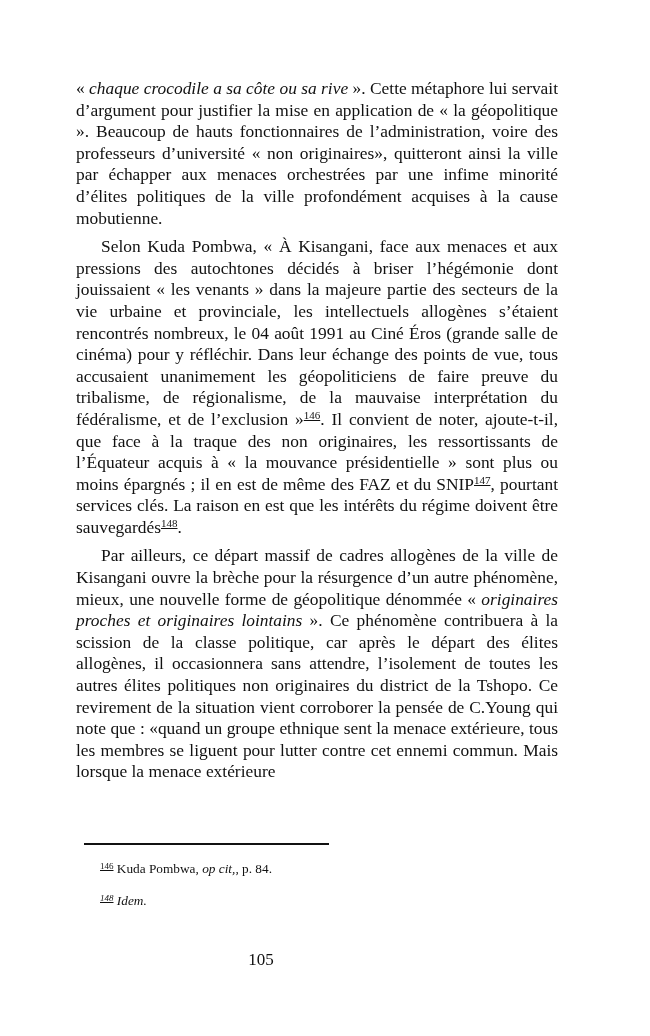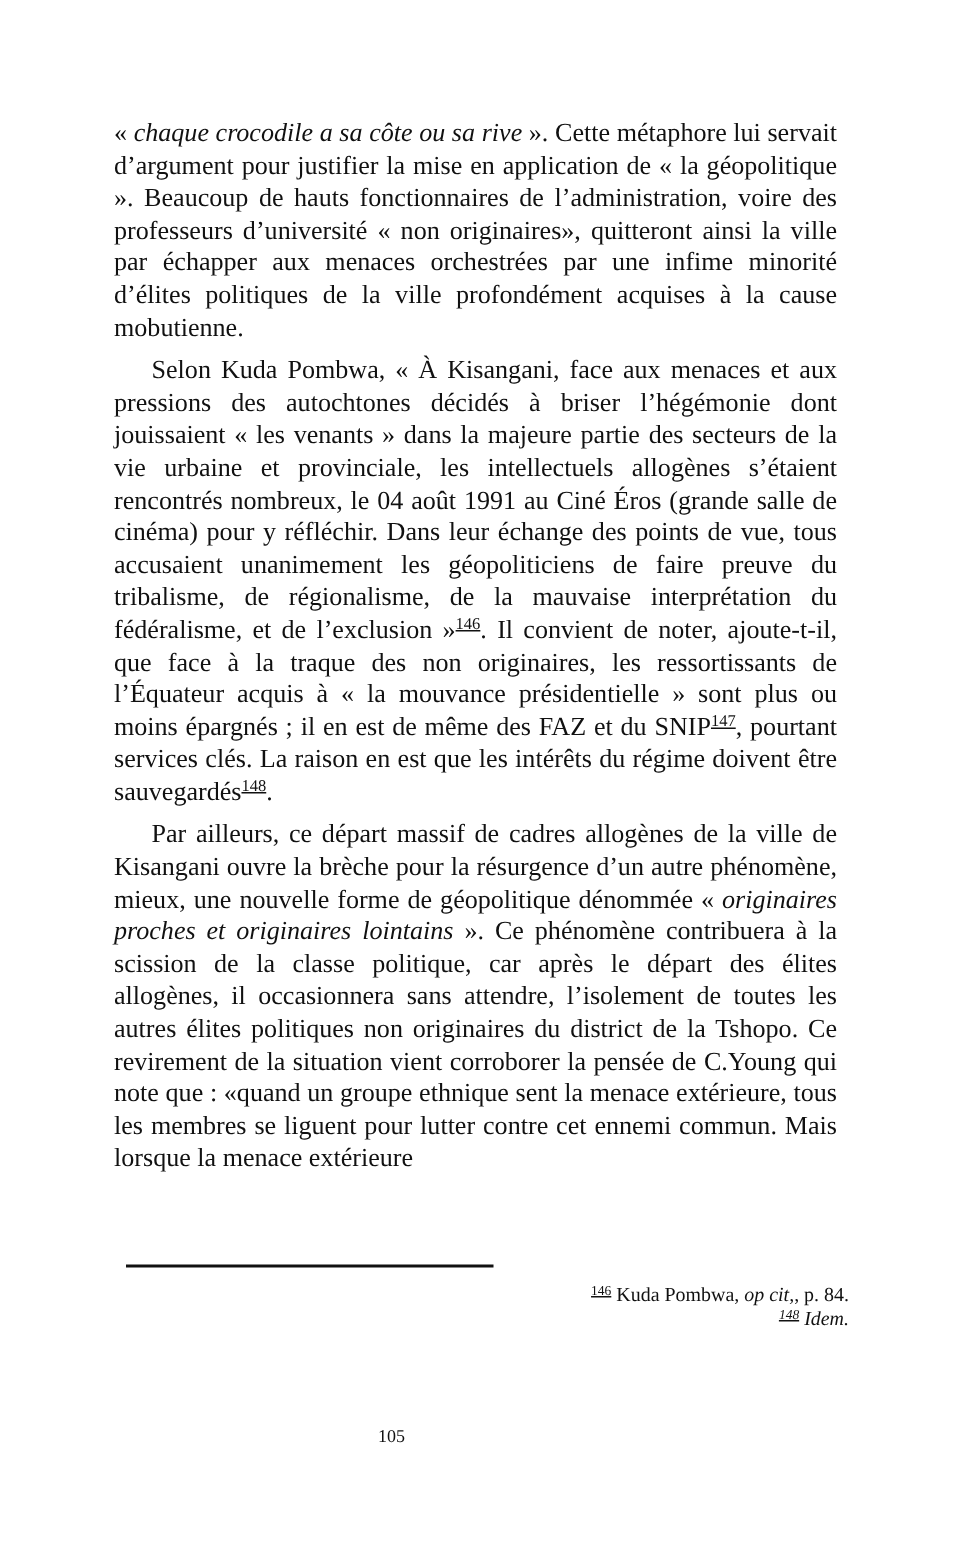--- a/index.html
+++ b/index.html
@@ -4,23 +4,23 @@
 <style>
   html, body { margin: 0; padding: 0; background: #ffffff; }
   body { width: 650px; height: 1036px; position: relative; overflow: hidden;
          font-family: "Liberation Serif", "DejaVu Serif", serif; color: #111; }
   .page { position: absolute; left: 76px; top: 78px; width: 482px; }
   .body-text p { margin: 0; font-size: 17.4px; line-height: 21.6px; text-align: justify; }
   .body-text p.indent { text-indent: 25px; margin-top: 7px; }
   sup { font-size: 11px; line-height: 0; vertical-align: 6px; text-decoration: underline; }
   .footnotes { position: absolute; left: 84px; top: 843px; width: 482px; }
   .fn-rule { width: 245px; height: 2px; background: #111; margin-bottom: 10px; }
-  .footnotes p { margin: 0; font-size: 13.3px; line-height: 16.4px; text-align: right; }
+  .footnotes p { margin: 16px; font-size: 13.3px; line-height: 16.4px; text-align: left; }
   .footnotes sup { font-size: 9px; vertical-align: 4px; }
-  .page-number { position: absolute; left: 0; width: 522px; top: 950px; text-align: center; font-size: 12px; }
+  .page-number { position: absolute; left: 0; width: 522px; top: 950px; text-align: center; font-size: 17px; }
   i { font-style: italic; }
 </style>
 </head>
 <body>
 
 <div class="page body-text">
   <p><span>« </span><i>chaque crocodile a sa côte ou sa rive</i><span> ». Cette métaphore lui servait d’argument pour justifier la mise en application de « la géopolitique ». Beaucoup de hauts fonctionnaires de l’administration, voire des professeurs d’université « non originaires», quitteront ainsi la ville par échapper aux menaces orchestrées par une infime minorité d’élites politiques de la ville profondément acquises à la cause mobutienne.</span></p>
   <p class="indent"><span>Selon Kuda Pombwa, « À Kisangani, face aux menaces et aux pressions des autochtones décidés à briser l’hégémonie dont jouissaient « les venants » dans la majeure partie des secteurs de la vie urbaine et provinciale, les intellectuels allogènes s’étaient rencontrés nombreux, le 04 août 1991 au Ciné Éros (grande salle de cinéma) pour y réfléchir. Dans leur échange des points de vue, tous accusaient unanimement les géopoliticiens de faire preuve du tribalisme, de régionalisme, de la mauvaise interprétation du fédéralisme, et de l’exclusion »</span><sup>146</sup><span>. Il convient de noter, ajoute-t-il, que face à la traque des non originaires, les ressortissants de l’Équateur acquis à « la mouvance présidentielle » sont plus ou moins épargnés ; il en est de même des FAZ et du SNIP</span><sup>147</sup><span>, pourtant services clés. La raison en est que les intérêts du régime doivent être sauvegardés</span><sup>148</sup><span>.</span></p>
   <p class="indent"><span>Par ailleurs, ce départ massif de cadres allogènes de la ville de Kisangani ouvre la brèche pour la résurgence d’un autre phénomène, mieux, une nouvelle forme de géopolitique dénommée « </span><i>originaires proches et originaires lointains</i><span> ». Ce phénomène contribuera à la scission de la classe politique, car après le départ des élites allogènes, il occasionnera sans attendre, l’isolement de toutes les autres élites politiques non originaires du district de la Tshopo. Ce revirement de la situation vient corroborer la pensée de C.Young qui note que : «quand un groupe ethnique sent la menace extérieure, tous les membres se liguent pour lutter contre cet ennemi commun. Mais lorsque la menace extérieure</span></p>
 </div>

